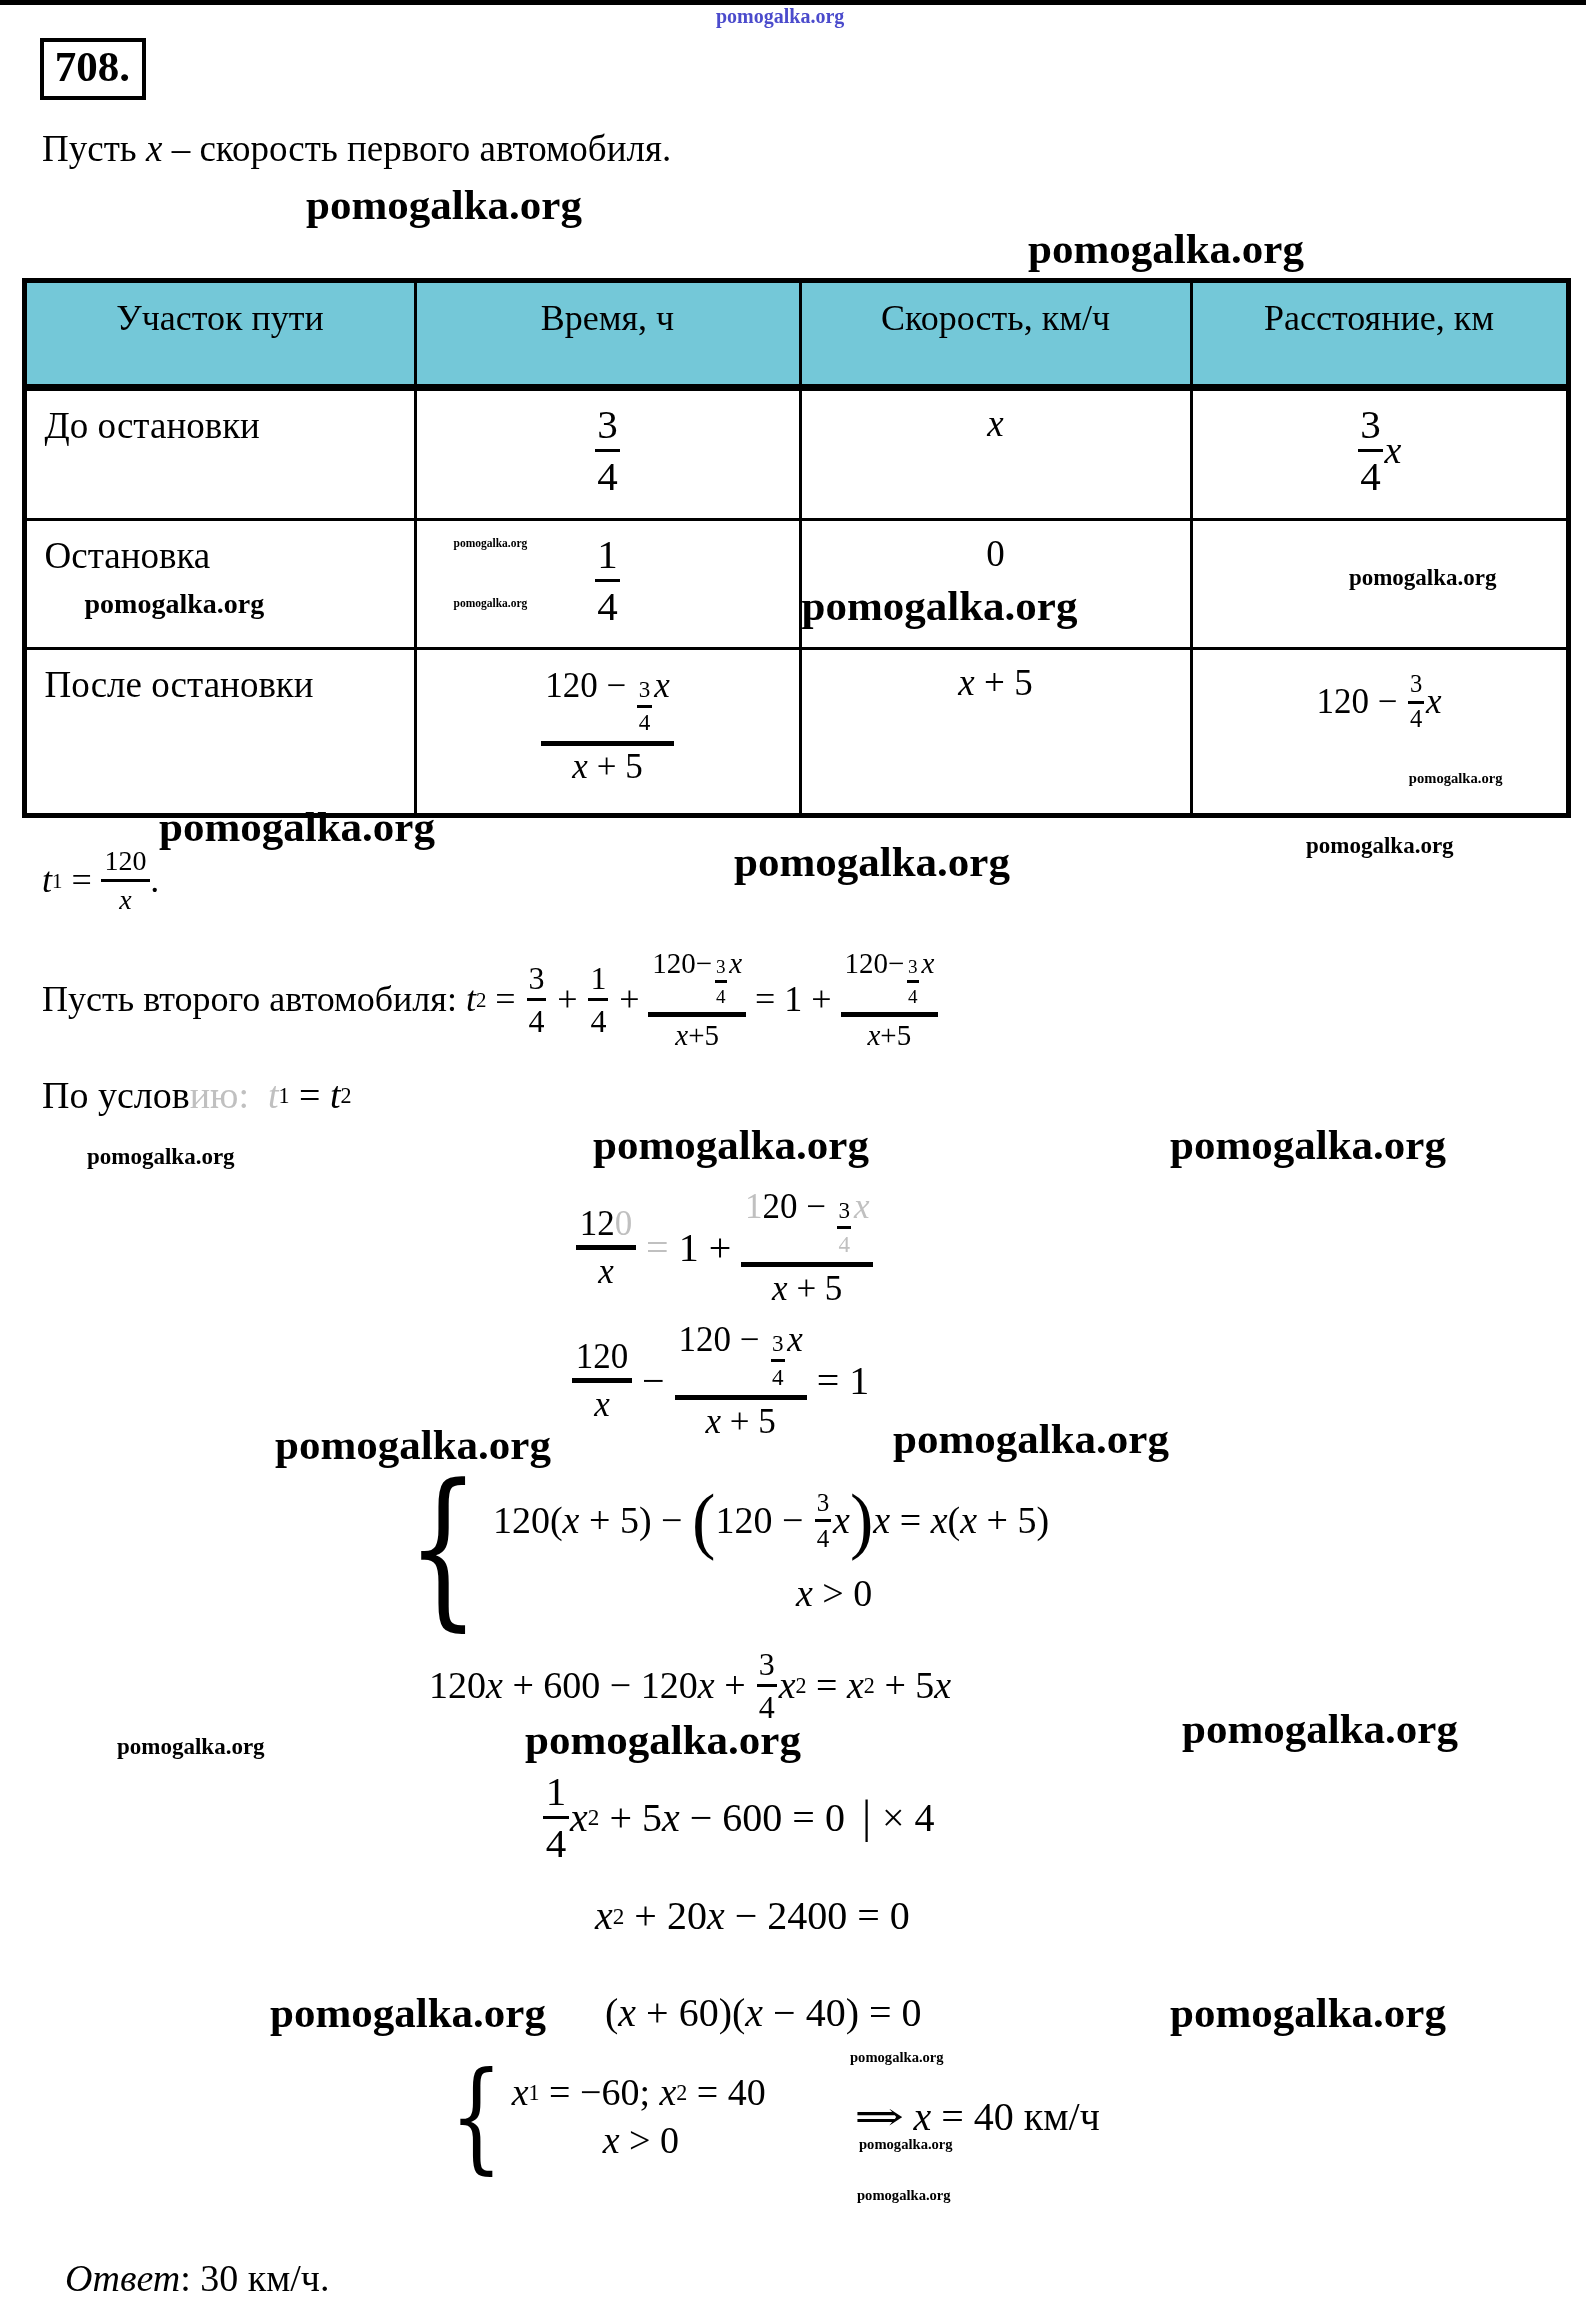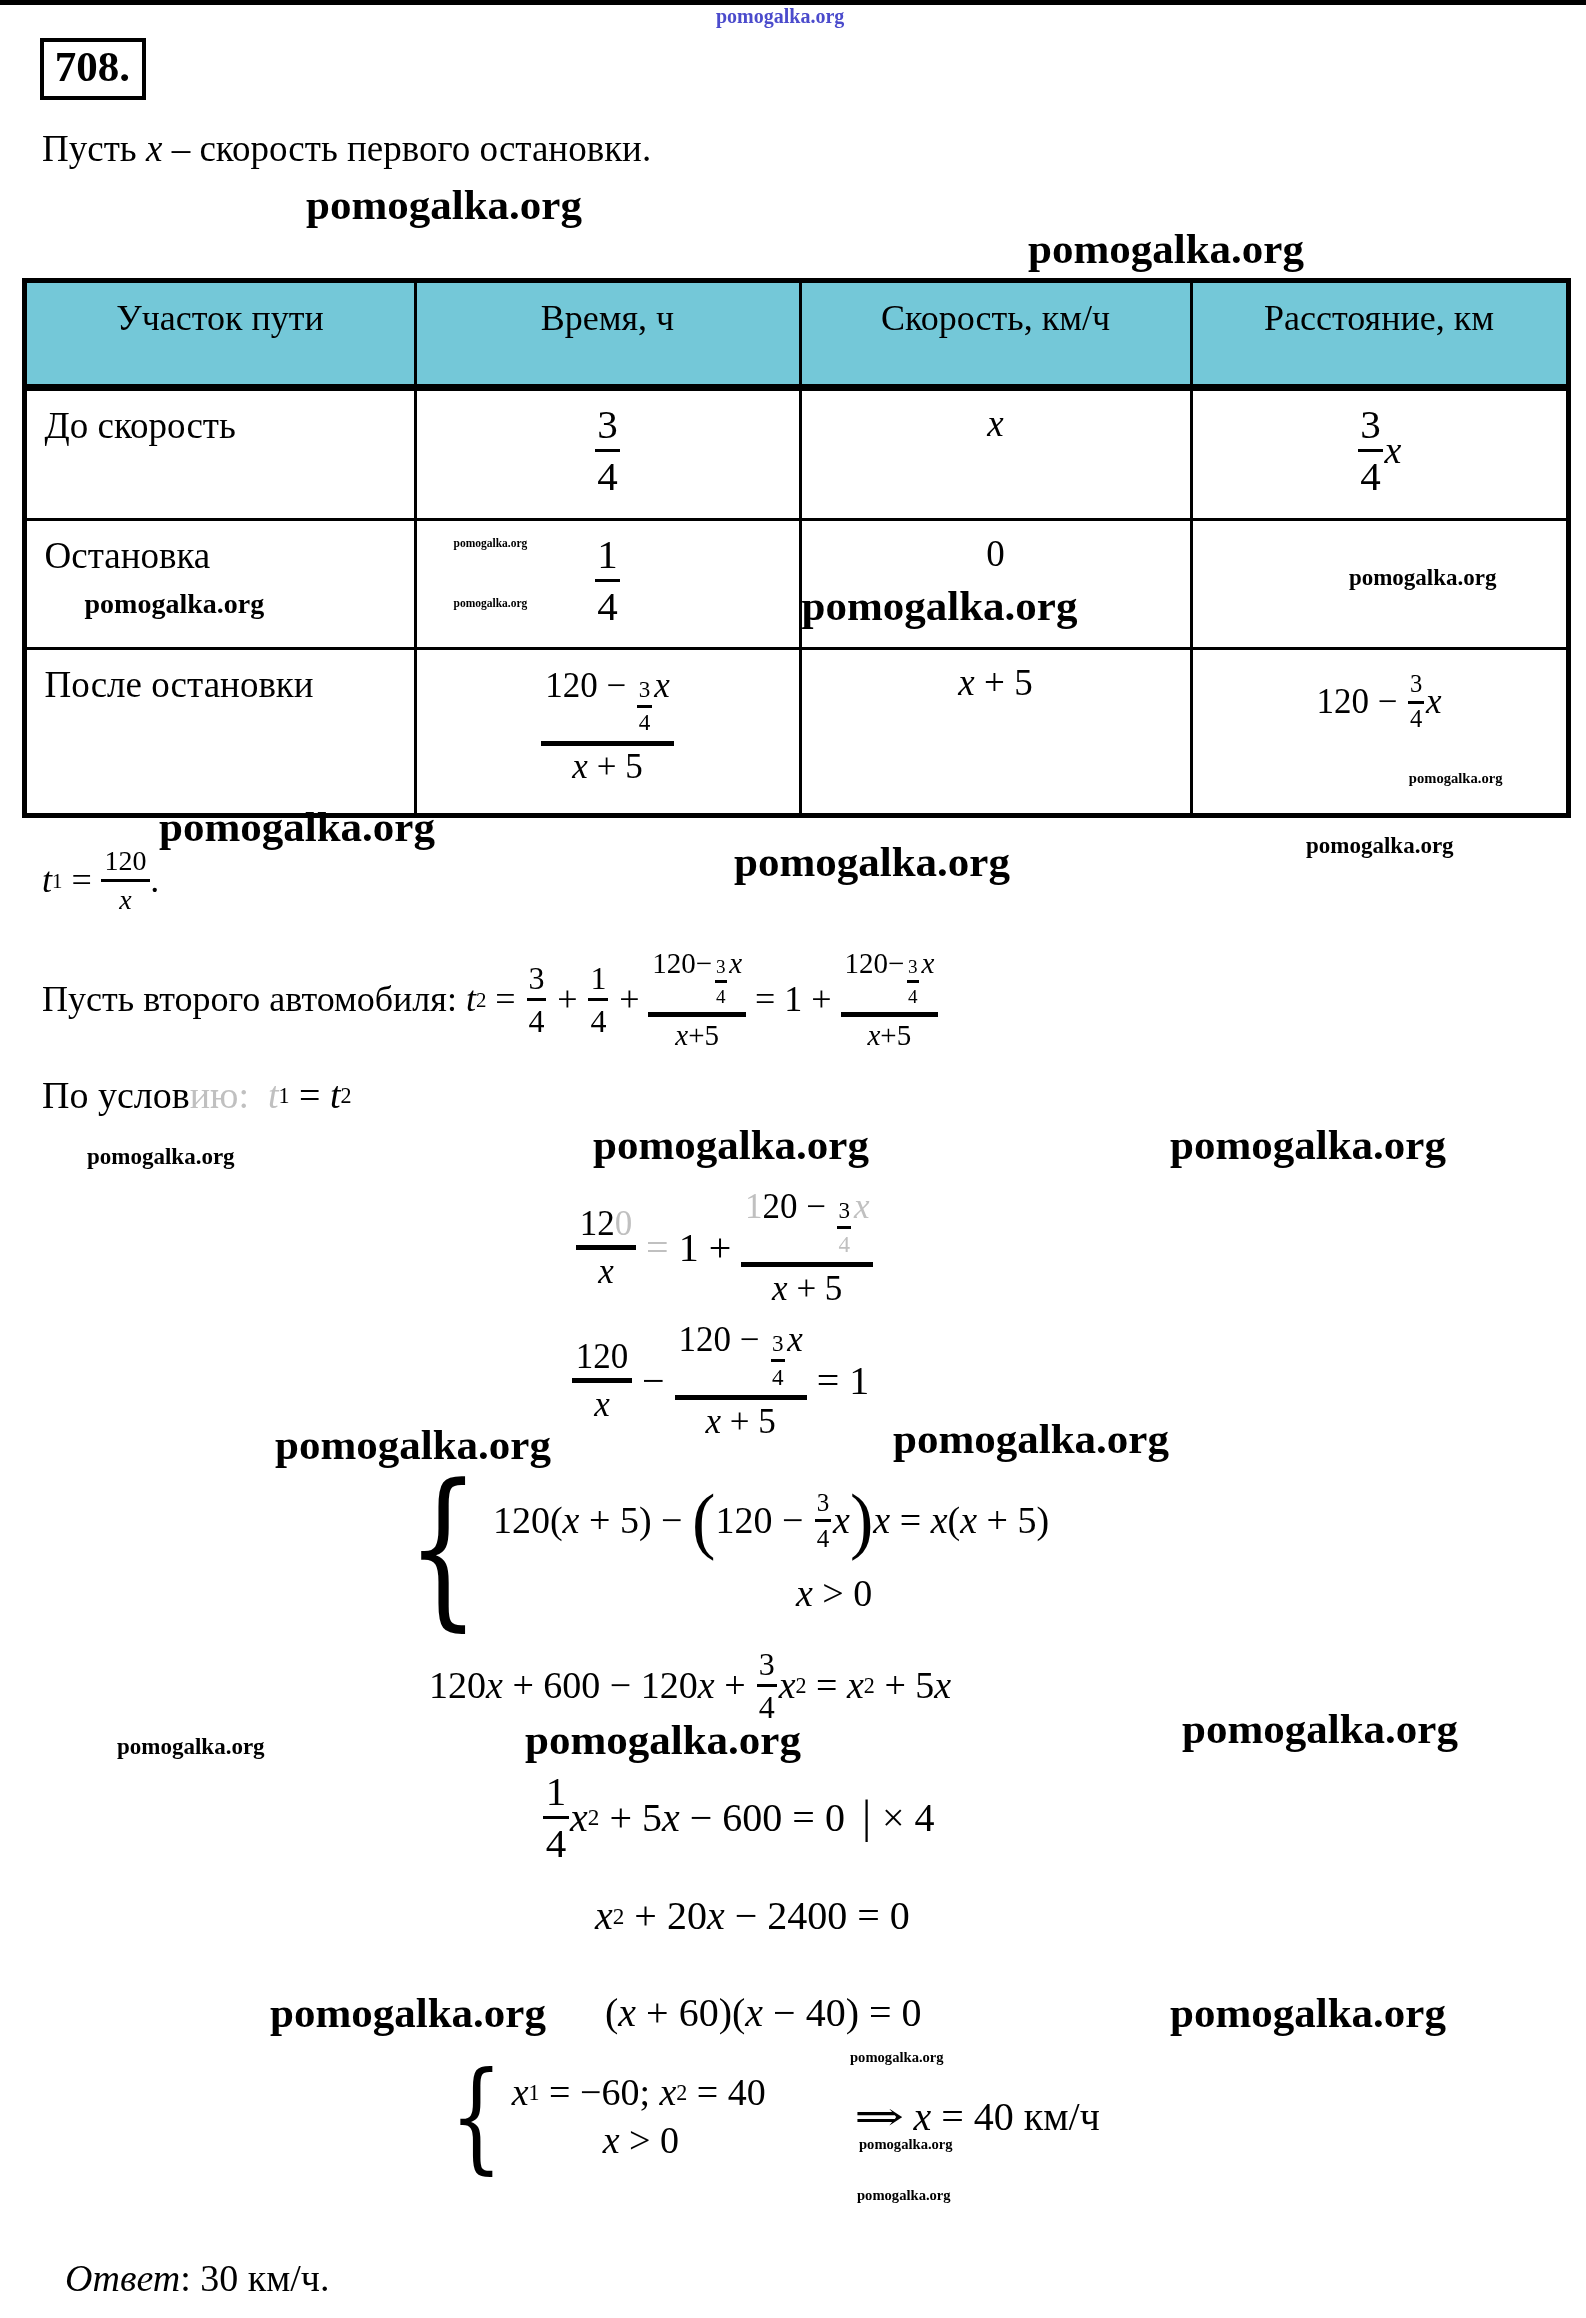--- a/index.html
+++ b/index.html
@@ -67,21 +67,21 @@
 </head>
 <body>
 
 <div id="page">
   <div class="top-rule"></div>
 
   <span class="wm wm-blue abs" style="left:716px; top:6.1px;">pomogalka.org</span>
 
   <div class="badge">708.</div>
 
-  <div class="tline" style="left:42px; top:128px;"><span>Пусть </span><i class="v">x</i><span> – скорость первого остановки.</span></div>
+  <div class="tline" style="left:42px; top:128px;"><span>Пусть </span><i class="v">x</i><span> – скорость первого автомобиля.</span></div>
 
   <span class="wm wm-lg" style="left:306px; top:183px;">pomogalka.org</span>
 
 
   <span class="wm wm-lg" style="left:1028px; top:227px;">pomogalka.org</span>
 
   <table class="motion">
     <colgroup>
         <col style="width:391px">
         <col style="width:385px">
@@ -90,21 +90,21 @@
       </colgroup>
     <tbody>
         <tr>
       <th>Участок пути</th>
       <th>Время, ч</th>
       <th>Скорость, км/ч</th>
       <th>Расстояние, км</th>
     </tr>
     <tr style="height:132px;">
       <td>
-            <div class="cell-label">До скорость</div>
+            <div class="cell-label">До остановки</div>
           </td>
       <td class="cell-center td-pad">
         <span class="fr frac-54">
               <span class="nr">3</span>
               <span class="bar bs"></span>
               <span class="dr">4</span>
             </span>
       </td>
       <td class="cell-center td-pad"><i class="v">x</i></td>
       <td class="cell-center td-pad">

